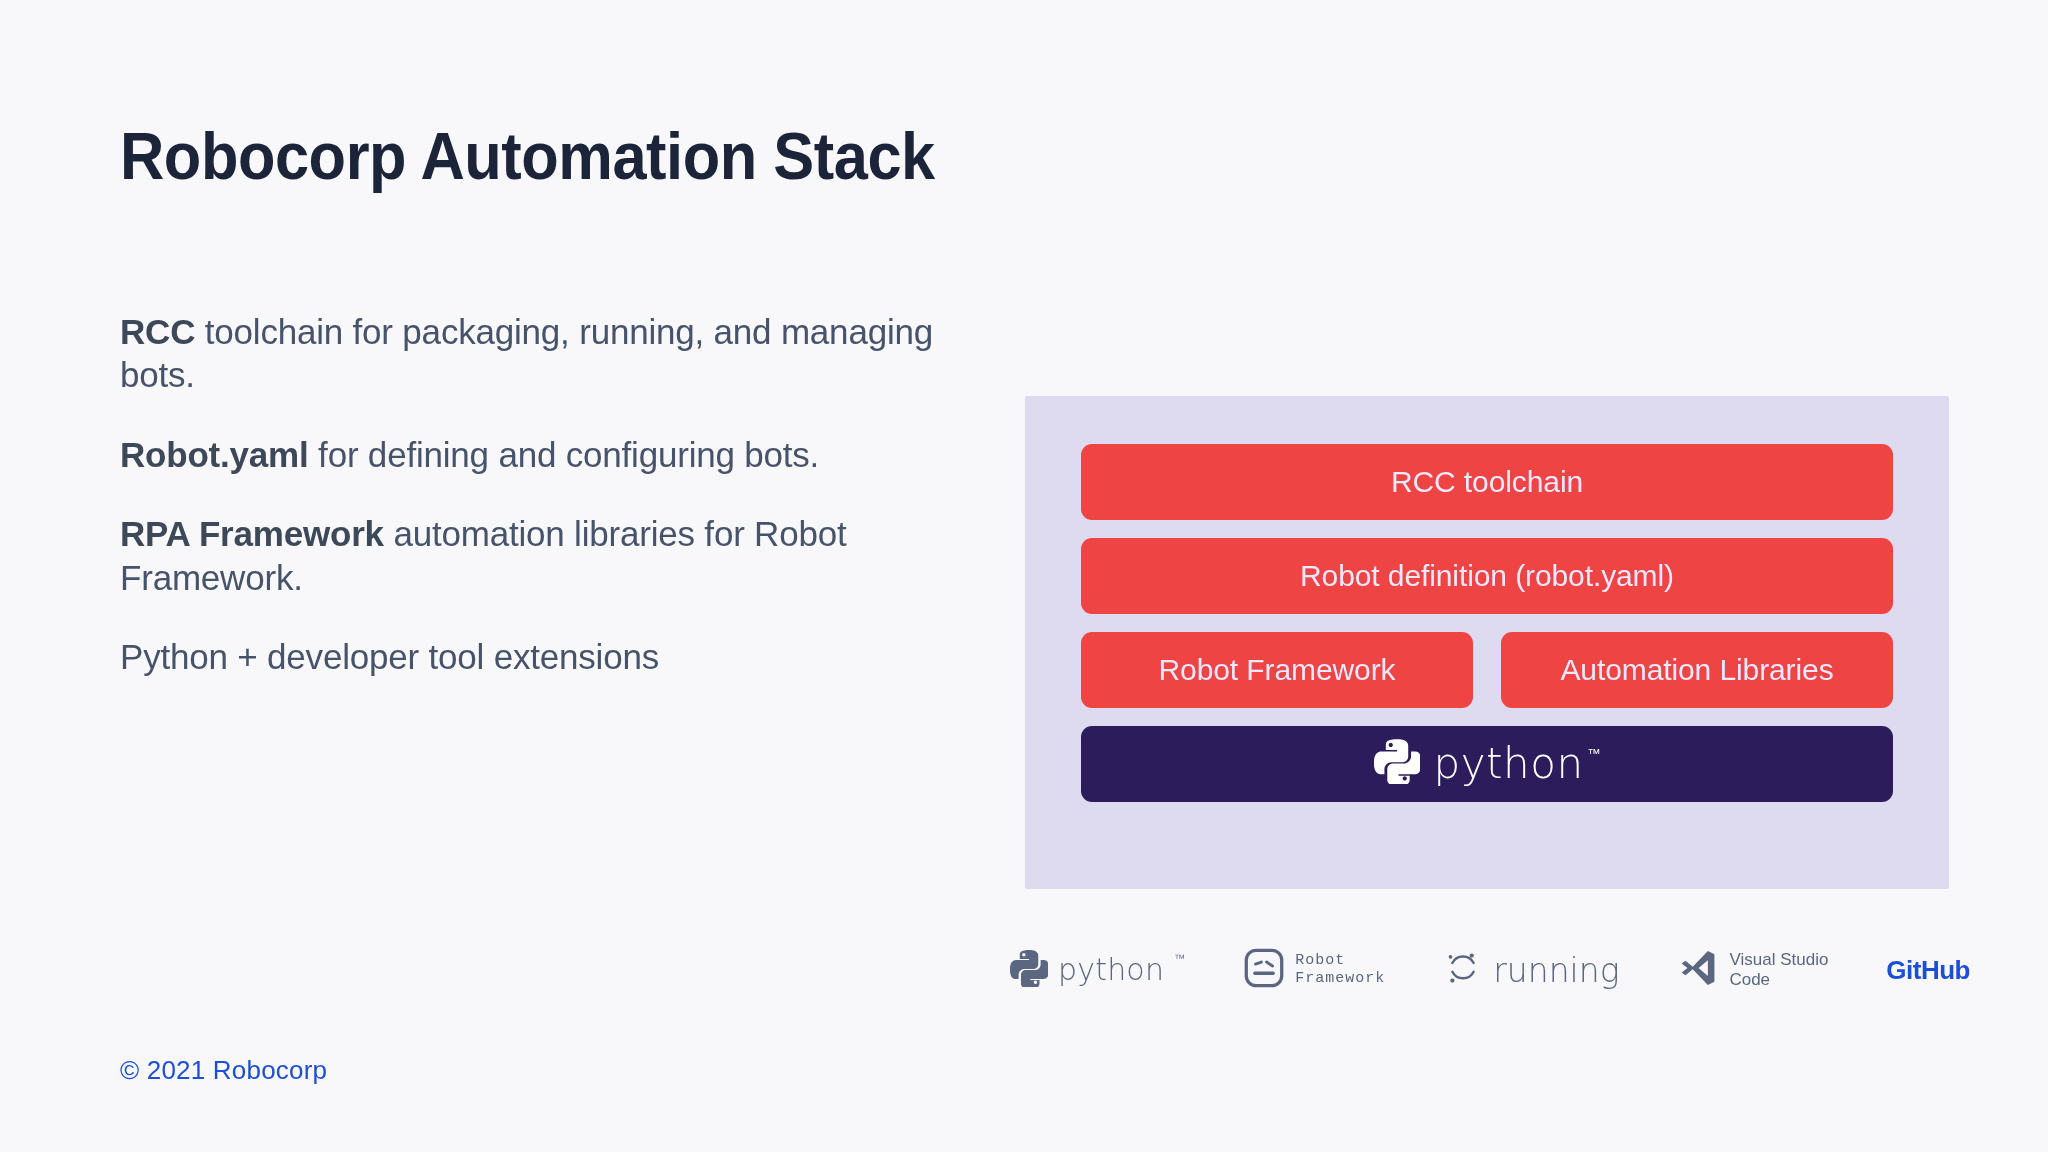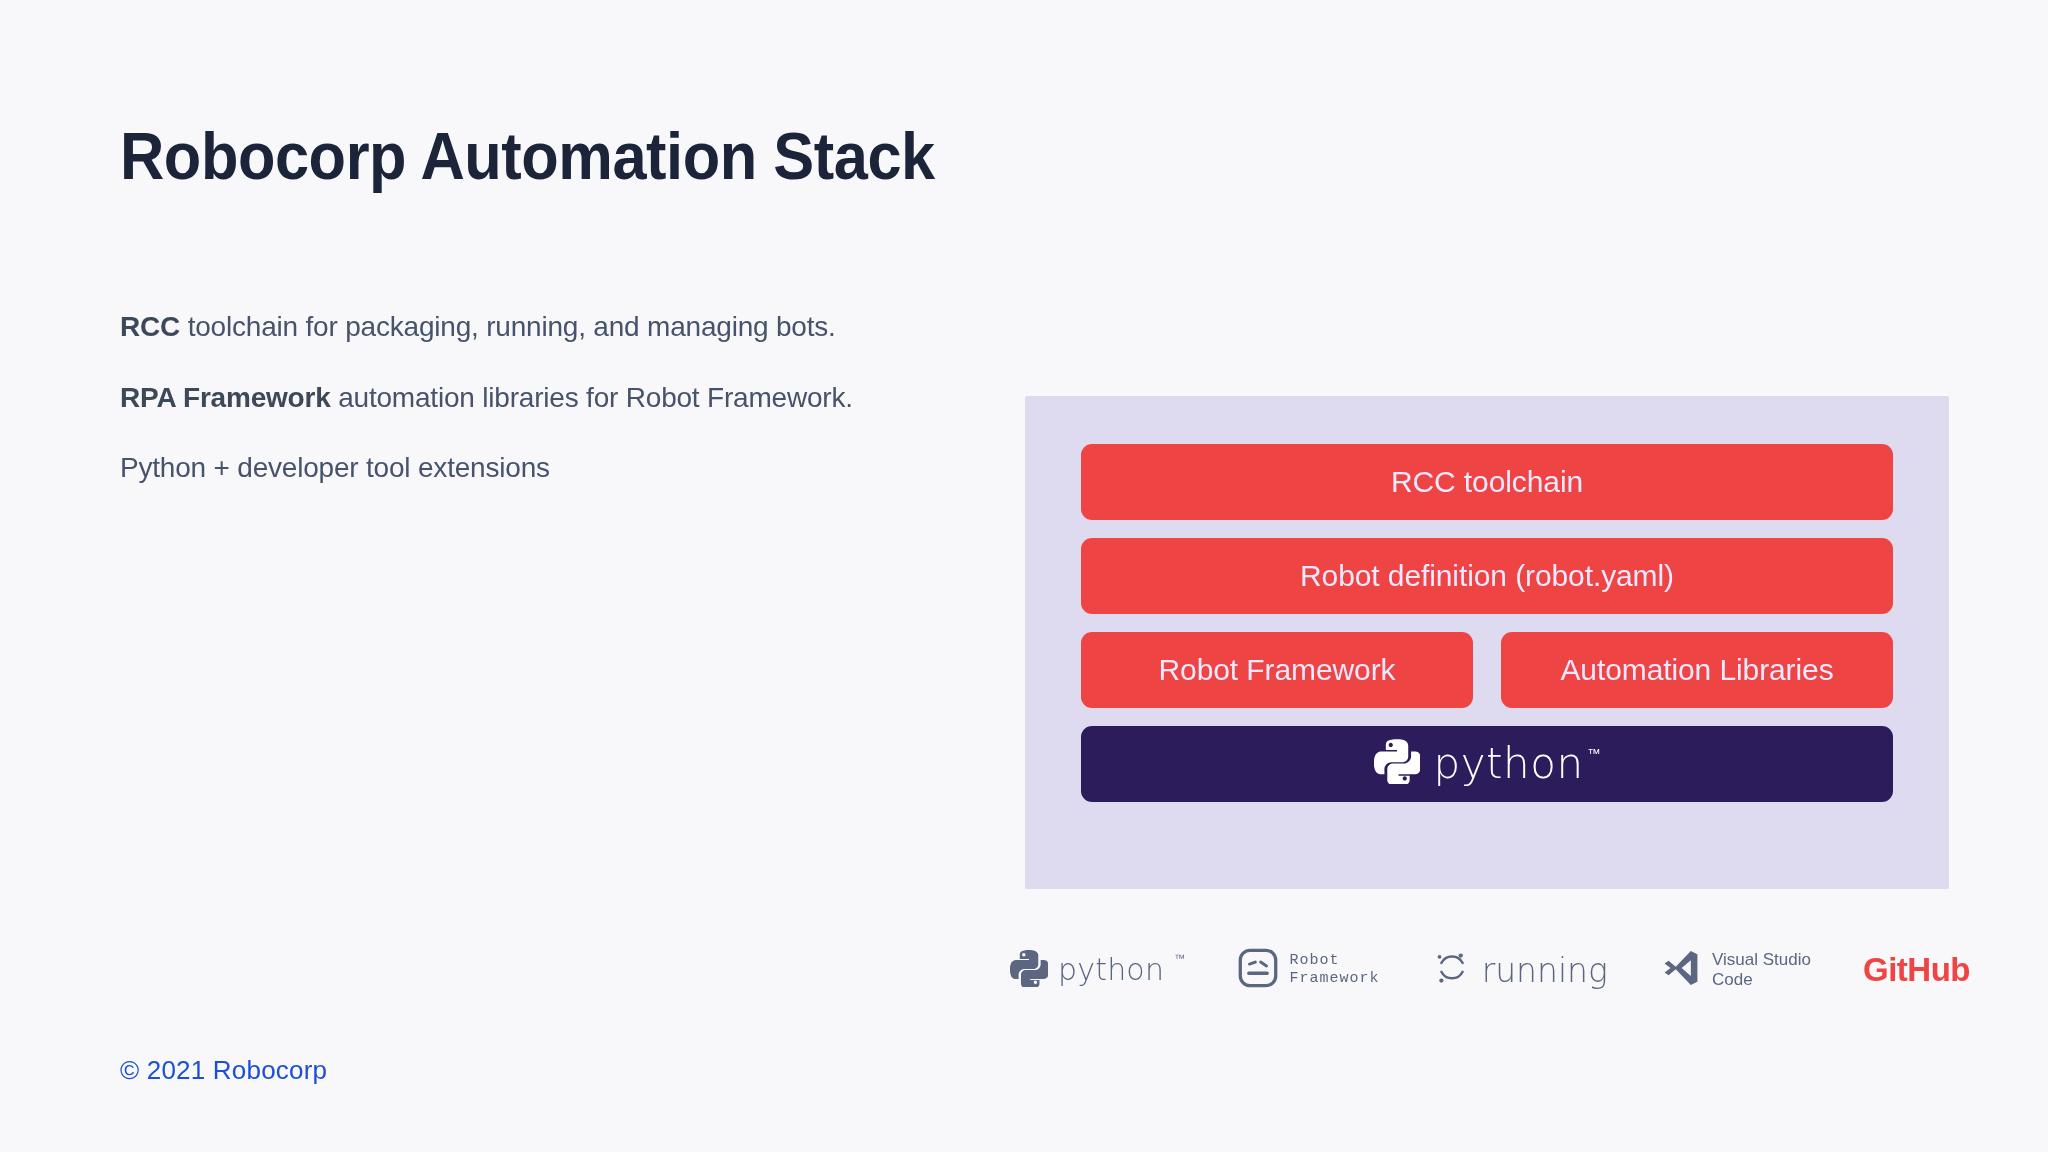--- a/index.html
+++ b/index.html
@@ -36,21 +36,21 @@
 
   
   .copy {
     position: absolute;
     left: 120px;
     top: 310px;
     width: 880px;
   }
 
   .para {
-    font-size: 28px;
+    font-size: 35px;
     line-height: 1.24;
     color: #47536b;
     margin-bottom: 36px;
     font-weight: 400;
     letter-spacing: -0.2px;
   }
   .para:last-child { margin-bottom: 0; }
   .para b {
     font-weight: 700;
     color: #3d4859;
@@ -164,23 +164,23 @@
     letter-spacing: 1px;
   }
 
   .logo-vsc-text {
     font-size: 17px;
     line-height: 1.18;
     color: #5b6780;
   }
 
   .logo-github {
-    font-size: 33px;
+    font-size: 26px;
     font-weight: 700;
-    color: #ef4444;
+    color: #1d4ed8;
     letter-spacing: -0.5px;
   }
 
   .logo-jupyter {
     font-size: 33px;
     font-weight: 300;
     color: #5b6780;
     font-family: "DejaVu Sans", sans-serif;
     line-height: 1;
   }
@@ -198,20 +198,23 @@
 </head>
 <body>
 
 <div class="slide">
 
   <h1 class="title">Robocorp Automation Stack</h1>
 
   <div class="copy">
     <p class="para">
       <b>RCC</b><span> toolchain for packaging, running, and managing bots.</span>
+    </p>
+    <p class="para">
+      <b>Robot.yaml</b><span> for defining and configuring bots.</span>
     </p>
     <p class="para">
       <b>RPA Framework</b><span> automation libraries for Robot Framework.</span>
     </p>
     <p class="para">
       <span>Python + developer tool extensions</span>
     </p>
   </div>
 
   <div class="panel">

